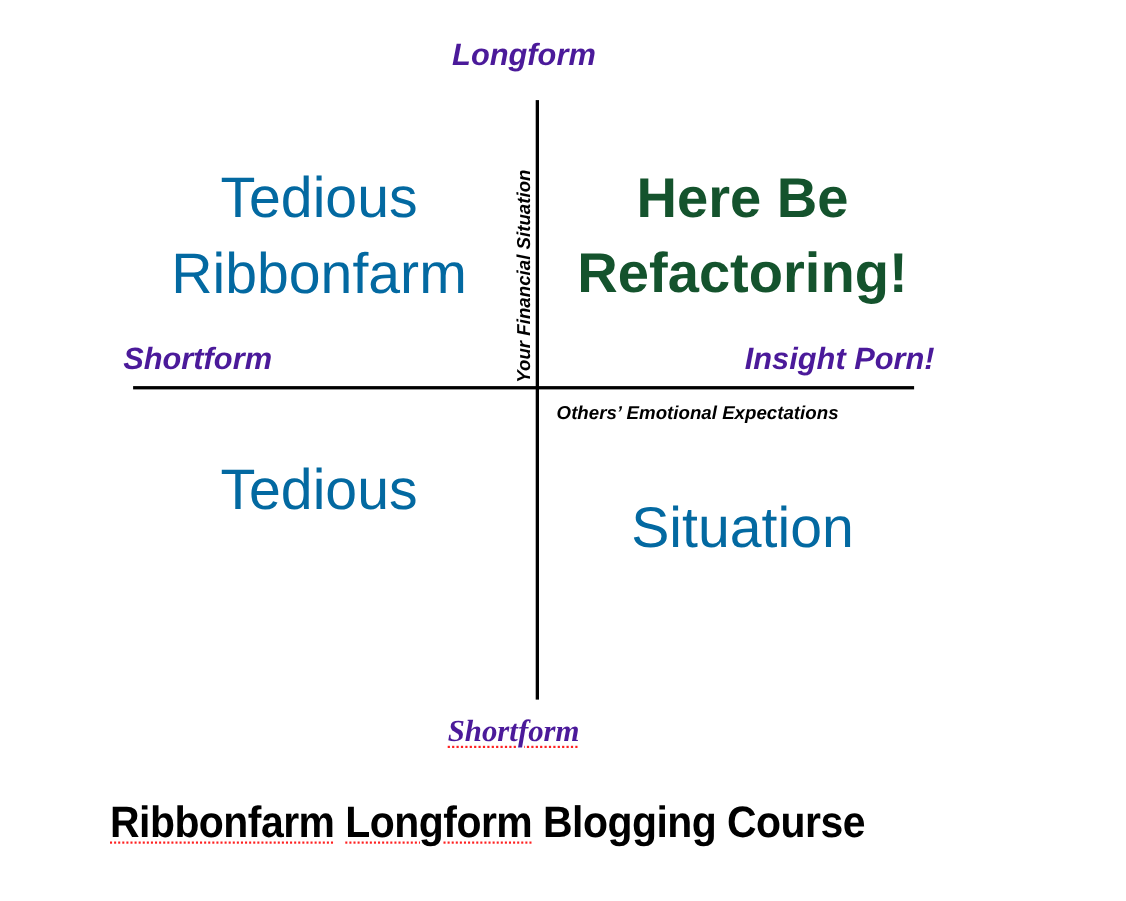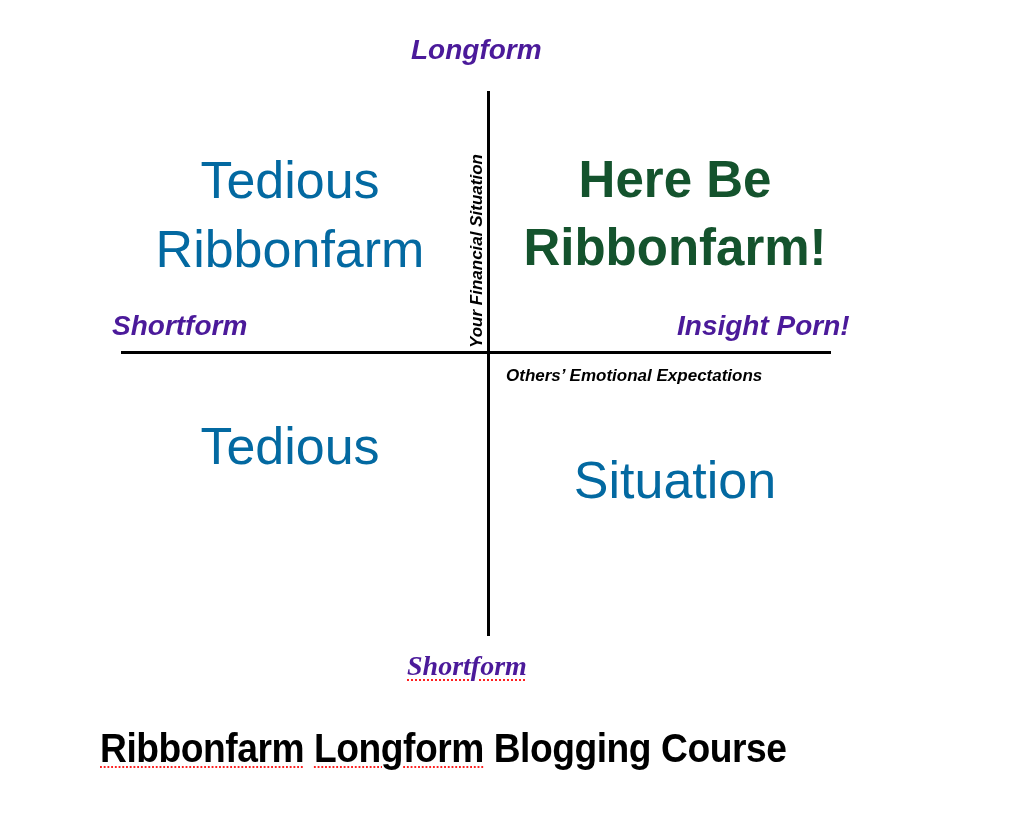--- a/index.html
+++ b/index.html
@@ -35,21 +35,21 @@
   <div class="abs small-axis vertical" style="left:468px; top:348px;">Your Financial Situation</div>
   <div class="abs small-axis" style="left:506px; top:367px;">Others’ Emotional Expectations</div>
 
   <div class="abs quad" style="left:145px; top:146px; width:290px;">
     <span>Tedious</span>
     <span>Ribbonfarm</span>
   </div>
 
   <div class="abs hot" style="left:500px; top:146px; width:350px;">
     <span>Here Be</span>
-    <span>Ribbonfarm!</span>
+    <span>Refactoring!</span>
   </div>
 
   <div class="abs quad" style="left:145px; top:412px; width:290px;">
     <span>Tedious</span>
   </div>
 
   <div class="abs quad" style="left:520px; top:446px; width:310px;">
     <span>Situation</span>
   </div>
 

